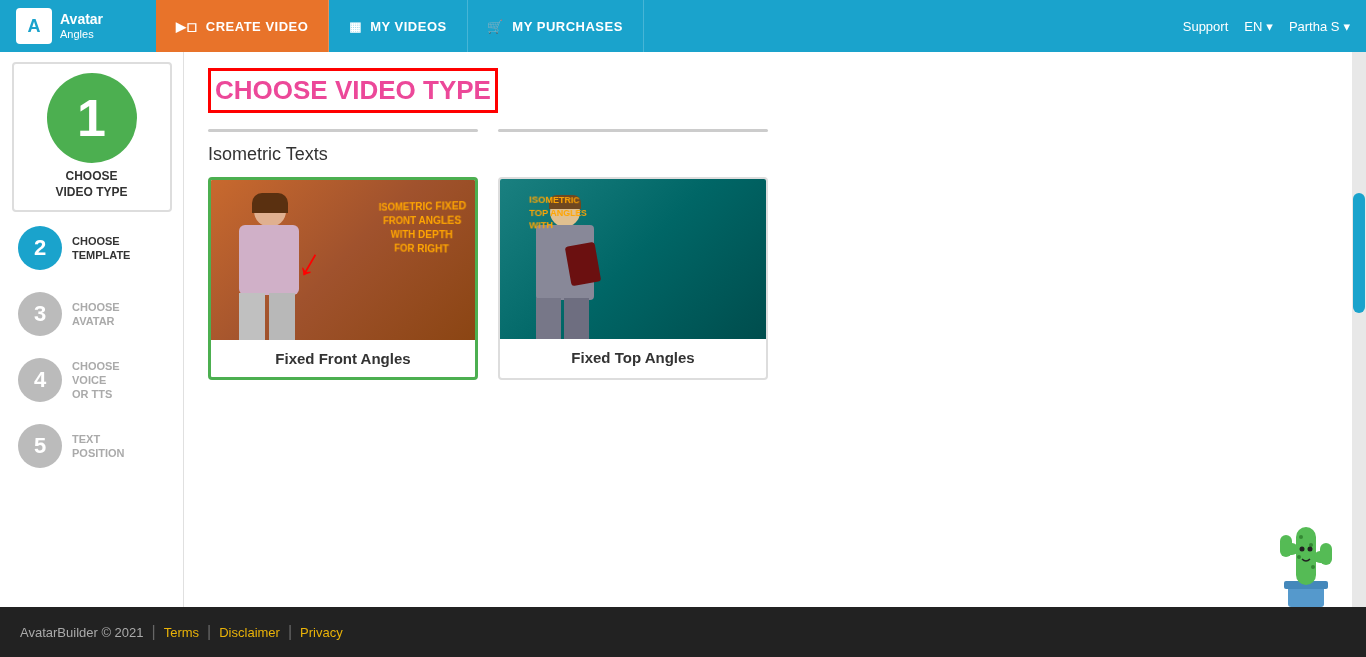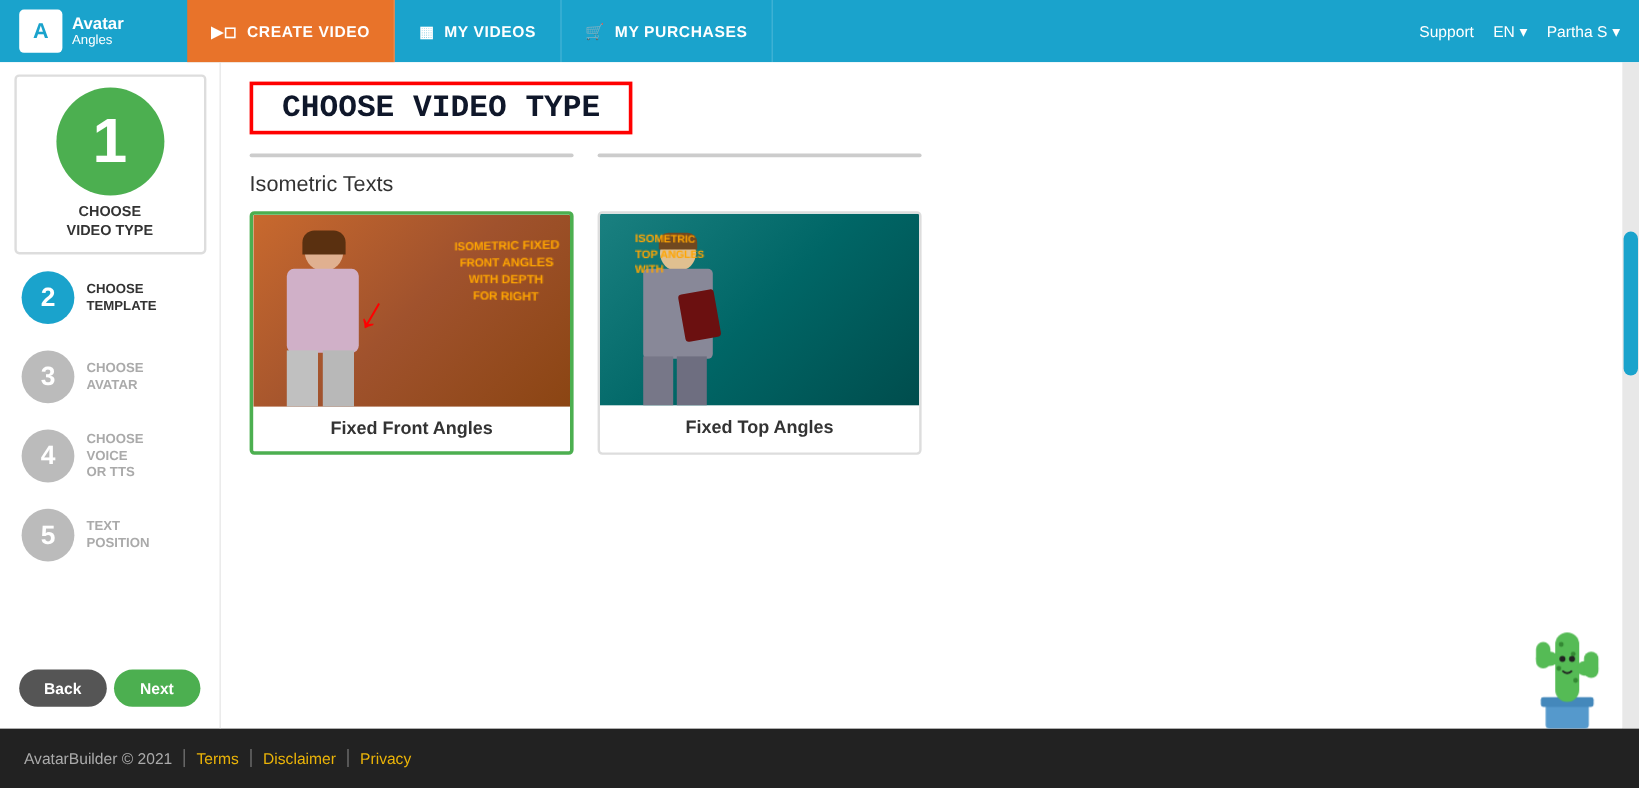--- a/index.html
+++ b/index.html
@@ -195,26 +195,25 @@
       flex: 1;
       background: #fff;
       padding: 16px 24px;
       overflow-y: auto;
       position: relative;
     }
 
     .page-title {
       font-size: 26px;
       font-weight: bold;
-      color: #0f172a;
+      color: #ec4899;
       border: 3px solid red;
       display: inline-block;
-      padding: 4px 24px;
+      padding: 4px 4px;
       margin-bottom: 16px;
-      font-family: Liberation Mono, monospace;
     }
 
     .section-header {
       font-size: 18px;
       color: #333;
       margin: 12px 0 12px 0;
       font-weight: normal;
     }
 
     .video-type-grid {
@@ -424,24 +423,20 @@
     <div class="step-item">
       <div class="step-circle gray">4</div>
       <div class="step-label gray-text">CHOOSE<br>VOICE<br>OR TTS</div>
     </div>
 
     <div class="step-item">
       <div class="step-circle gray">5</div>
       <div class="step-label gray-text">TEXT<br>POSITION</div>
     </div>
 
-    <div class="sidebar-bottom">
-      <button class="btn-back">Back</button>
-      <button class="btn-next">Next</button>
-    </div>
   </div>
 
   <div class="content-area">
     <div class="page-title">CHOOSE VIDEO TYPE</div>
 
     
     <div class="dividers">
       <div class="divider-line"></div>
       <div class="divider-line"></div>
     </div>

